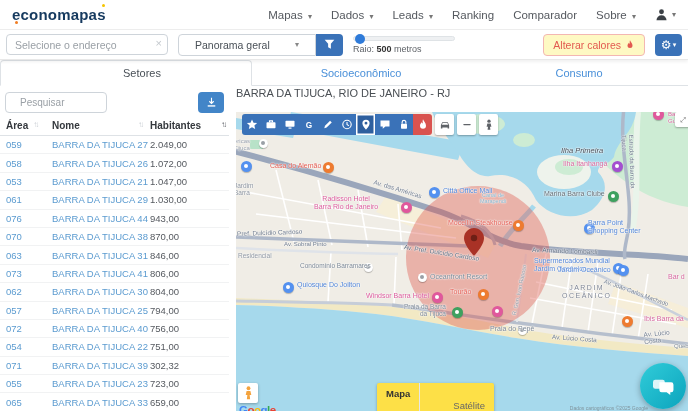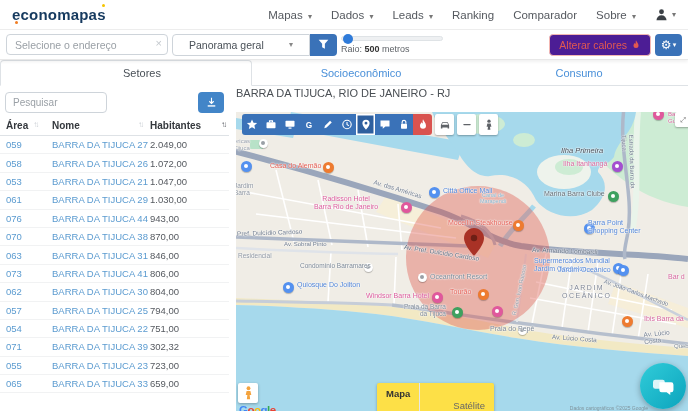--- a/index.html
+++ b/index.html
@@ -12,54 +12,54 @@
           border-bottom:1px solid #ededed;}
   .logo{font-size:15px;font-weight:bold;color:#163a5f;letter-spacing:.2px;position:relative;text-align:center;}
   .logo .dot-o{position:absolute;left:3px;bottom:-1px;width:3px;height:3px;border-radius:50%;background:#f07d23;}
   .logo .dot-y{position:absolute;right:1px;top:-2px;width:3px;height:3px;border-radius:50%;background:#f5c400;}
   .nav-items{margin-left:auto;display:flex;align-items:center;gap:19px;font-size:11.5px;color:#55595f;}
   .nav-item{cursor:pointer;white-space:nowrap;}
   .nav-item .caret{font-size:8px;color:#777;margin-left:2px;}
   .nav-user{display:flex;align-items:center;gap:2px;}
 
   
-  .toolbar{height:30px;display:flex;align-items:center;padding:0 6px;gap:4px;background:#fff;
+  .toolbar{height:30px;display:flex;align-items:center;padding:0 6px;gap:10px;background:#fff;
            border-bottom:1px solid #e8e8e8;box-shadow:0 2px 3px rgba(0,0,0,.06);position:relative;z-index:5;}
   .addr-wrap{position:relative;}
   .addr-input{width:162px;height:21px;border:1px solid #ced4da;border-radius:4px;padding:0 18px 0 8px;
               font-size:10.5px;color:#495057;font-family:inherit;}
   .addr-input::placeholder{color:#9aa0a6;}
   .addr-clear{position:absolute;right:6px;top:3px;color:#c3c8cd;font-size:11px;cursor:pointer;}
   .select-group{display:flex;}
   .panorama{width:138px;height:22px;border:1px solid #ced4da;border-radius:4px 0 0 4px;background:#fff;
             font-size:10.5px;color:#495057;display:flex;align-items:center;padding:0 16px;justify-content:space-between;}
   .panorama .caret{font-size:8px;color:#888;}
   .btn-filter{width:27px;height:22px;border:none;border-radius:0 4px 4px 0;background:#3a72b8;display:flex;
               align-items:center;justify-content:center;cursor:pointer;}
   .slider-group{display:flex;flex-direction:column;justify-content:center;gap:3px;}
   .slider-track{width:102px;height:5px;border-radius:3px;background:#eef0f2;border:1px solid #dfe3e6;position:relative;}
   .slider-handle{position:absolute;left:1px;top:-3px;width:10px;height:10px;border-radius:50%;background:#2f7bd9;cursor:pointer;}
   .slider-label{font-size:9px;color:#5f6368;}
   .slider-label b{color:#333;text-align:center;}
-  .btn-alterar{margin-left:auto;height:22px;border:1px solid #f3b7b2;background:#4c1d95;border-radius:4px;
+  .btn-alterar{margin-left:auto;height:22px;border:1px solid #f3b7b2;background:#fef9c3;border-radius:4px;
                color:#e25950;font-size:10.5px;display:flex;align-items:center;gap:4px;padding:0 9px;cursor:pointer;font-family:inherit;}
   .btn-gear{width:27px;height:22px;border:none;border-radius:4px;background:#3a72b8;color:#fff;font-size:12px;
             display:flex;align-items:center;justify-content:center;gap:1px;cursor:pointer;}
   .btn-gear .caret{font-size:7px;}
 
   
   .tabs{height:26px;display:flex;align-items:stretch;border-bottom:1px solid #dee2e6;background:#fff;}
   .tab{flex:1;display:flex;align-items:center;justify-content:center;font-size:11px;color:#4a90d9;cursor:pointer;}
   .tab.active{color:#495057;border:1px solid #dee2e6;border-bottom:1px solid #fff;border-radius:4px 4px 0 0;
               margin-bottom:-1px;background:#fff;padding-left:32px;}
 
   
   .left-panel{position:absolute;top:87px;left:0;bottom:0;width:229px;background:#fff;}
   .search-row{display:flex;align-items:center;justify-content:space-between;padding:5px 5px 4px 5px;}
-  .search-input{width:102px;height:21px;border:1px solid #ced4da;border-radius:4px;padding:0 7px;font-size:10px;
+  .search-input{width:102px;height:21px;border:1px solid #ced4da;border-radius:4px;padding:0 14px;font-size:10px;
                 color:#495057;font-family:inherit;}
   .search-input::placeholder{color:#9aa0a6;}
   .btn-download{width:26px;height:21px;border:none;border-radius:4px;background:#4285c8;display:flex;
                 align-items:center;justify-content:center;cursor:pointer;}
   .thead{display:flex;align-items:center;font-size:10px;font-weight:bold;color:#34383d;
          padding:3px 4px 4px 6px;border-bottom:1px solid #dee2e6;}
   .th-area{width:46px;display:flex;gap:5px;}
   .th-nome{width:98px;display:flex;justify-content:space-between;padding-right:8px;}
   .th-hab{flex:1;display:flex;justify-content:space-between;}
   .sort{color:#c9ced4;font-size:8px;letter-spacing:-2px;font-weight:normal;}
@@ -236,20 +236,25 @@
       </div>
       <div class="trow">
         <div class="td-area">062</div>
         <div class="td-nome">BARRA DA TIJUCA 30</div>
         <div class="td-hab">804,00</div>
       </div>
       <div class="trow">
         <div class="td-area">057</div>
         <div class="td-nome">BARRA DA TIJUCA 25</div>
         <div class="td-hab">794,00</div>
+      </div>
+      <div class="trow">
+        <div class="td-area">072</div>
+        <div class="td-nome">BARRA DA TIJUCA 40</div>
+        <div class="td-hab">756,00</div>
       </div>
       <div class="trow">
         <div class="td-area">054</div>
         <div class="td-nome">BARRA DA TIJUCA 22</div>
         <div class="td-hab">751,00</div>
       </div>
       <div class="trow">
         <div class="td-area">071</div>
         <div class="td-nome">BARRA DA TIJUCA 39</div>
         <div class="td-hab">302,32</div>

